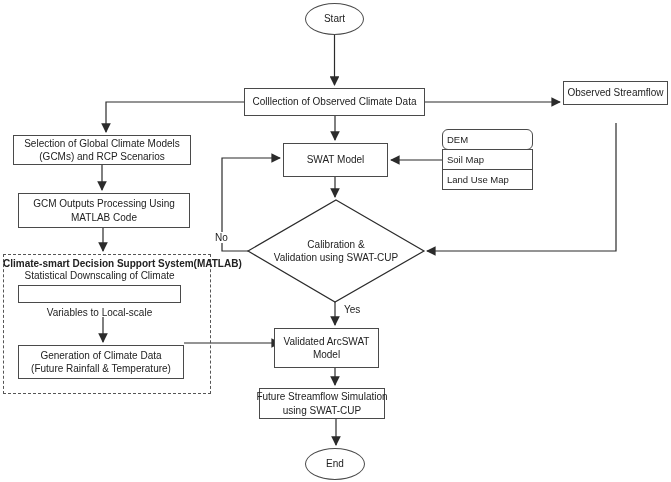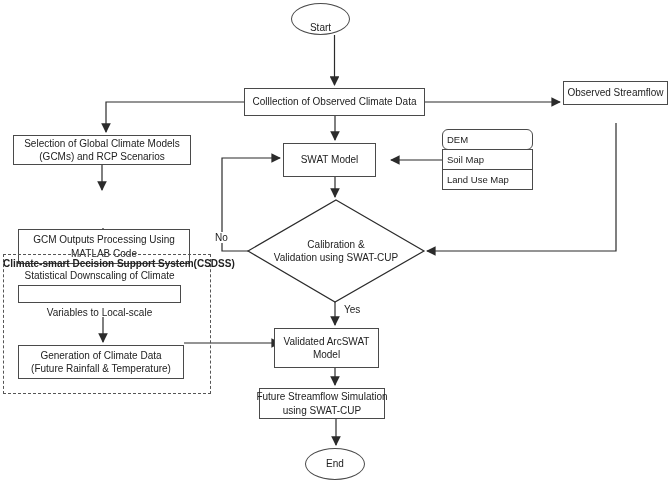--- a/index.html
+++ b/index.html
@@ -74,63 +74,63 @@
       <polyline points="442,160 391,160" marker-end="url(#arr)"></polyline>
       <polyline points="248,251 222,251 222,158 280,158" marker-end="url(#arr)"></polyline>
       <polyline points="616,123 616,251 427,251" marker-end="url(#arr)"></polyline>
       <polyline points="335,302 335,325" marker-end="url(#arr)"></polyline>
       <polyline points="335,360 335,385" marker-end="url(#arr)"></polyline>
       <polyline points="336,419 336,445" marker-end="url(#arr)"></polyline>
       <polygon points="336,200 424,251 335,302 248,251" fill="#ffffff"></polygon>
     </g>
   </svg>
 
-  <div class="node terminator" style="left:291px;top:3px;width:59px;height:32px;justify-content:flex-end;">
+  <div class="node terminator" style="left:305px;top:3px;width:59px;height:32px;">
     <div class="ln">Start</div>
   </div>
 
   <div class="node terminator" style="left:305px;top:448px;width:60px;height:32px;">
     <div class="ln">End</div>
   </div>
 
   <div class="node" style="left:244px;top:88px;width:181px;height:28px;">
     <div class="ln">Colllection of Observed Climate Data</div>
   </div>
 
   <div class="node" style="left:563px;top:81px;width:105px;height:24px;">
     <div class="ln">Observed Streamflow</div>
   </div>
 
   <div class="node" style="left:13px;top:135px;width:178px;height:30px;">
     <div class="ln">Selection of Global Climate Models</div>
     <div class="ln">(GCMs) and RCP Scenarios</div>
   </div>
 
-  <div class="node" style="left:18px;top:193px;width:172px;height:35px;margin-top:36px;">
+  <div class="node" style="left:18px;top:193px;width:172px;height:35px;">
     <div class="ln">GCM Outputs Processing Using</div>
     <div class="ln">MATLAB Code</div>
   </div>
 
   <div class="dashed-group" style="left:3px;top:254px;width:208px;height:140px;"></div>
   <div class="group-title" style="left:3px;top:257px;width:208px;">
     <div class="ln">Climate-smart Decision Support System</div>
-    <div class="ln">(CSDSS)</div>
+    <div class="ln">(MATLAB)</div>
   </div>
 
   <div class="node" style="left:18px;top:285px;width:163px;height:18px;gap:24px;">
     <div class="ln">Statistical Downscaling of Climate</div>
     <div class="ln">Variables to Local-scale</div>
   </div>
 
   <div class="node" style="left:18px;top:345px;width:166px;height:34px;">
     <div class="ln">Generation of Climate Data</div>
     <div class="ln">(Future Rainfall &amp; Temperature)</div>
   </div>
 
-  <div class="node" style="left:283px;top:143px;width:93px;height:34px;">
+  <div class="node" style="left:283px;top:143px;width:105px;height:34px;">
     <div class="ln">SWAT Model</div>
   </div>
 
   <div class="datastack" style="left:442px;top:129px;">
     <div class="cell">
       <span class="ln">DEM</span>
     </div>
     <div class="cell">
       <span class="ln">Soil Map</span>
     </div>

